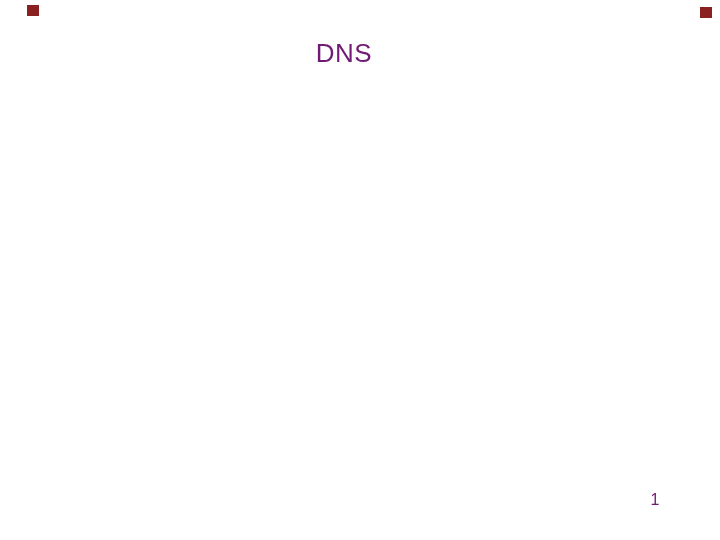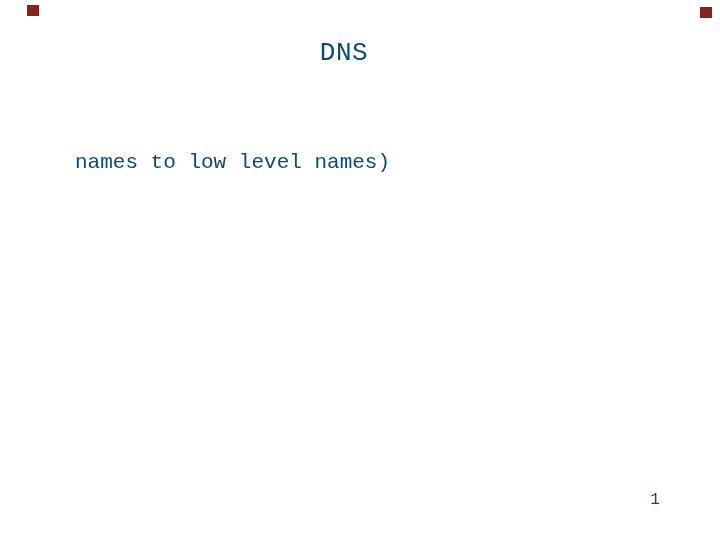--- a/index.html
+++ b/index.html
@@ -6,22 +6,22 @@
     margin: 0;
     padding: 0;
     background: #ffffff;
   }
   .slide {
     position: relative;
     width: 720px;
     height: 540px;
     background: #ffffff;
     overflow: hidden;
-    font-family: Liberation Mono, monospace;
-    color: #0c4a6e;
+    font-family: Liberation Sans, sans-serif;
+    color: #701a75;
   }
   .corner {
     position: absolute;
     width: 12px;
     height: 11px;
     background: #8b2020;
   }
   .corner.left  { left: 27px;  top: 5px; }
   .corner.right { left: 700px; top: 7px; }
   .title {
@@ -59,21 +59,20 @@
 <body>
 
 <div class="slide">
 
   <div class="corner left"></div>
   <div class="corner right"></div>
 
   <h1 class="title">DNS</h1>
 
   <div class="body-block">
-    <div class="line">names to low level names)</div>
     
     
     
     
   </div>
 
   <div class="page-number">1</div>
 
 </div>
 

